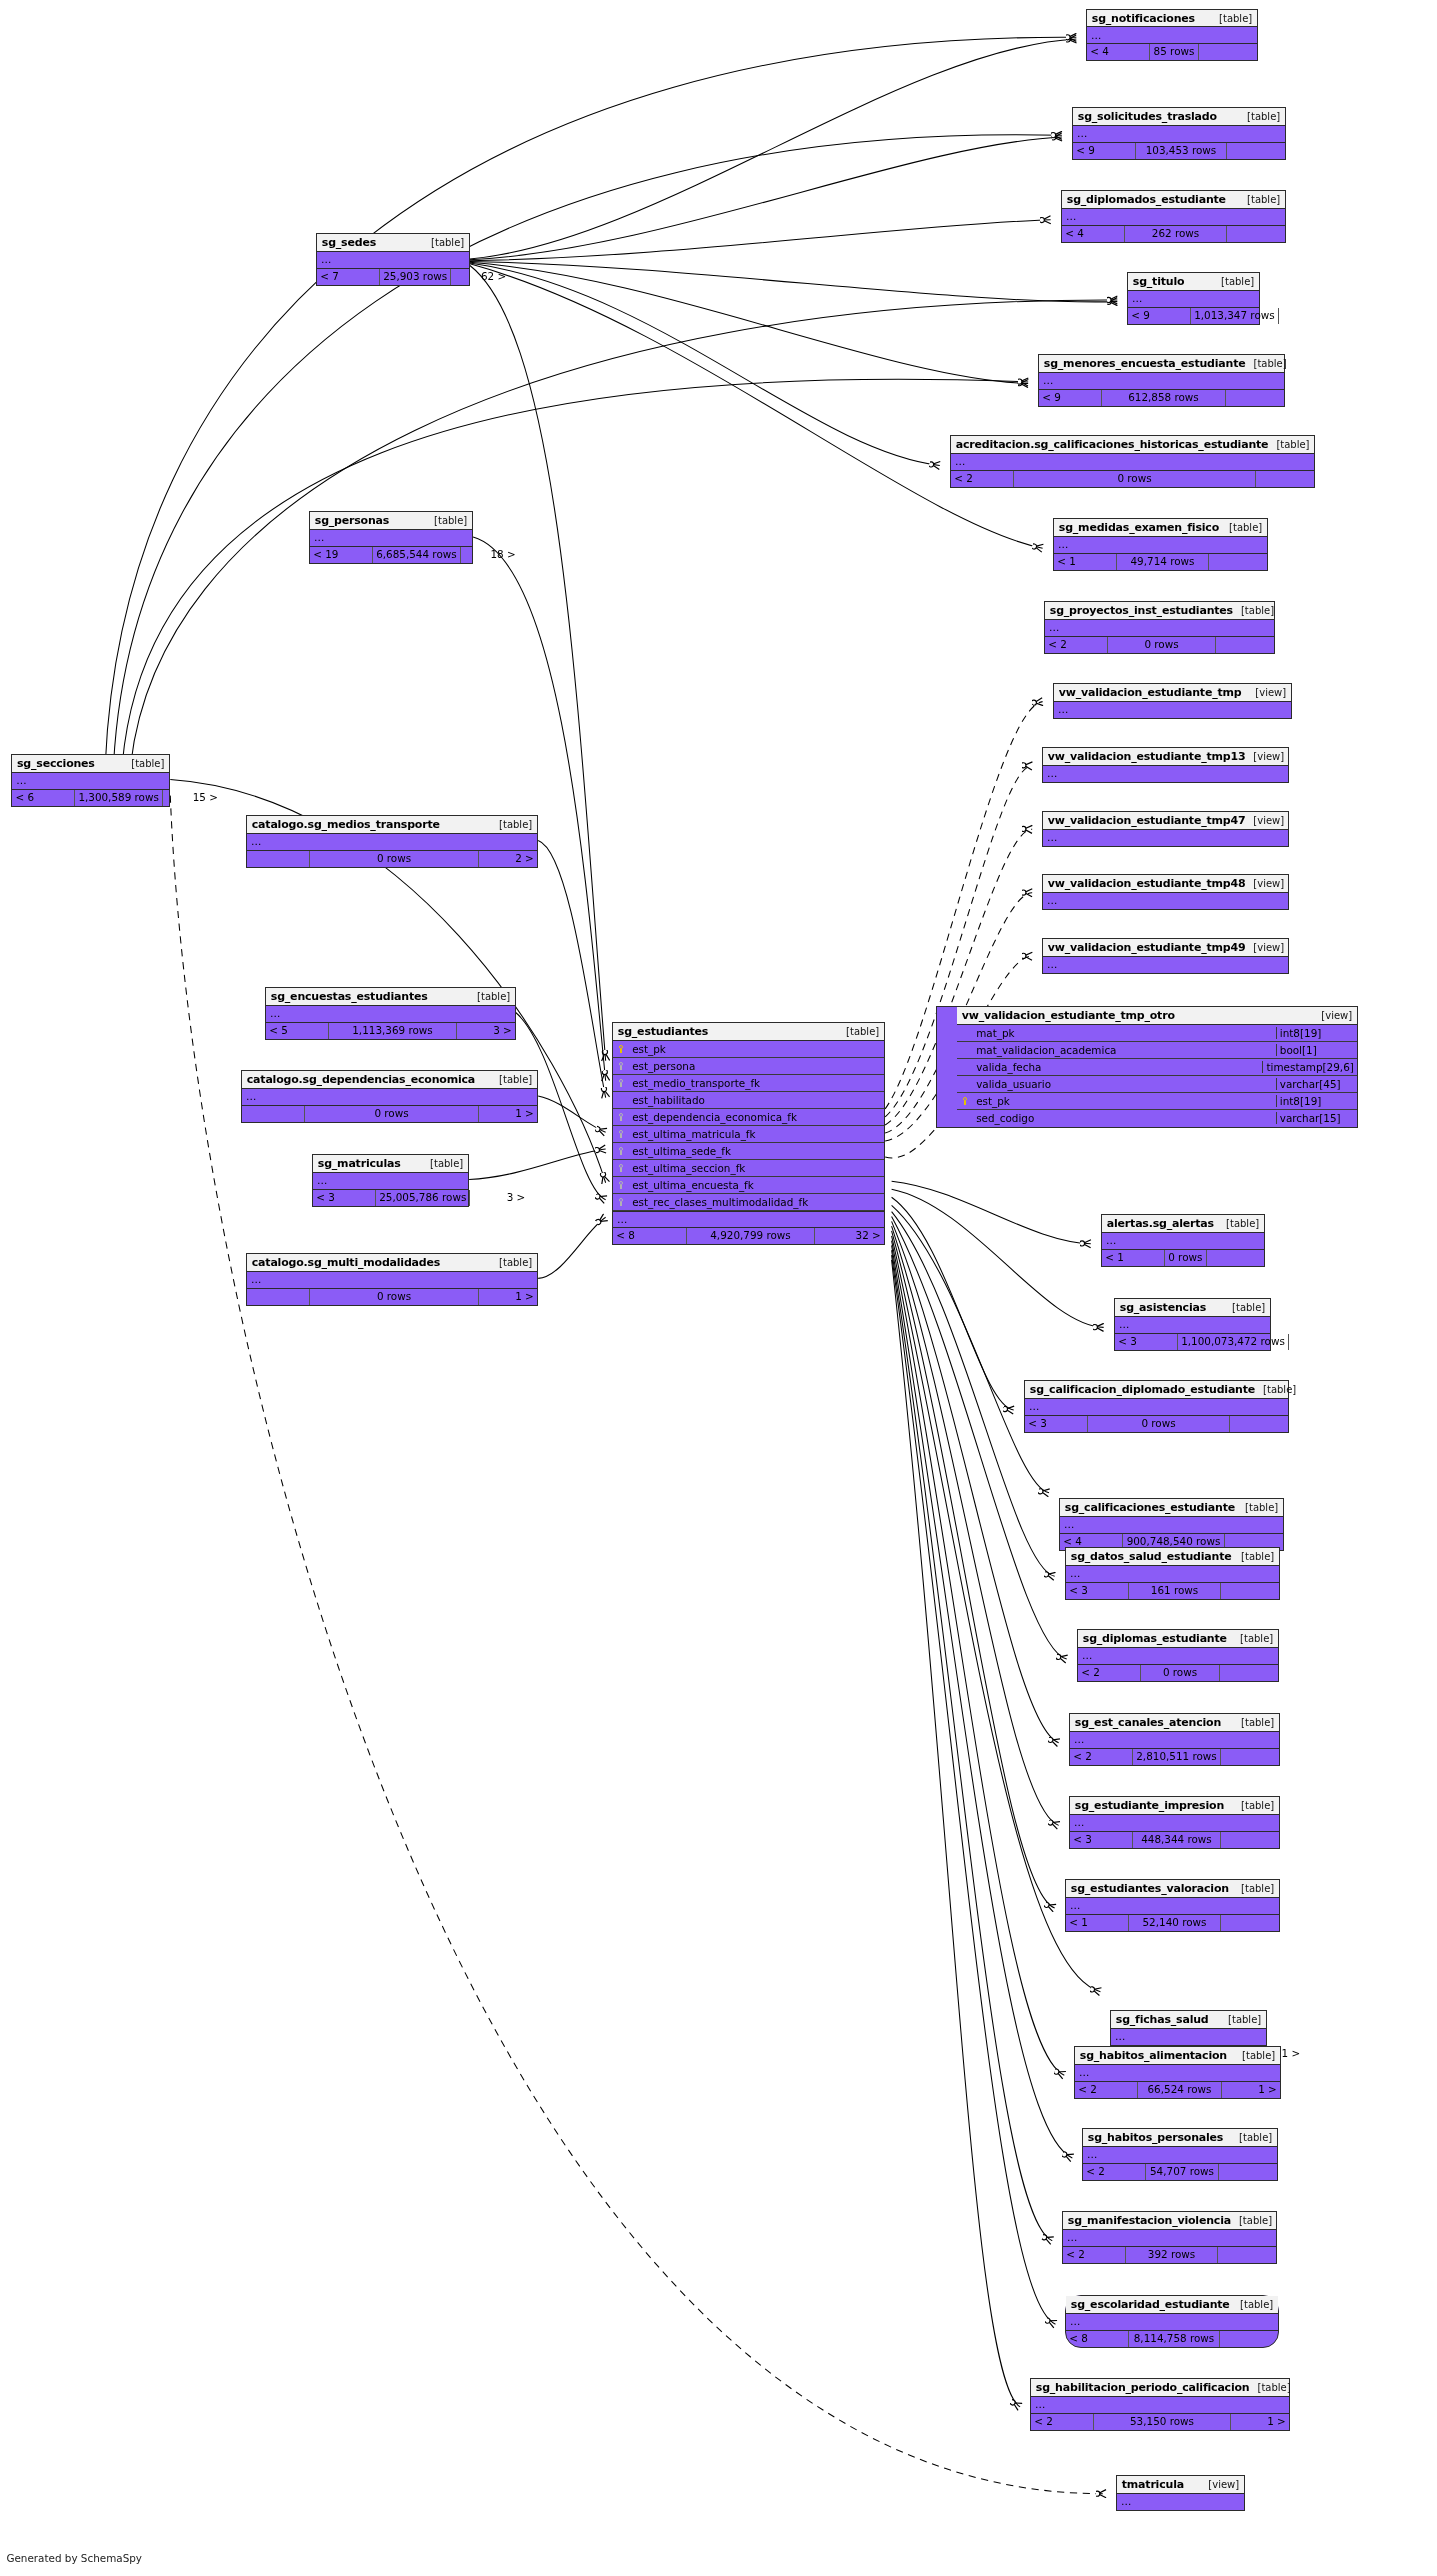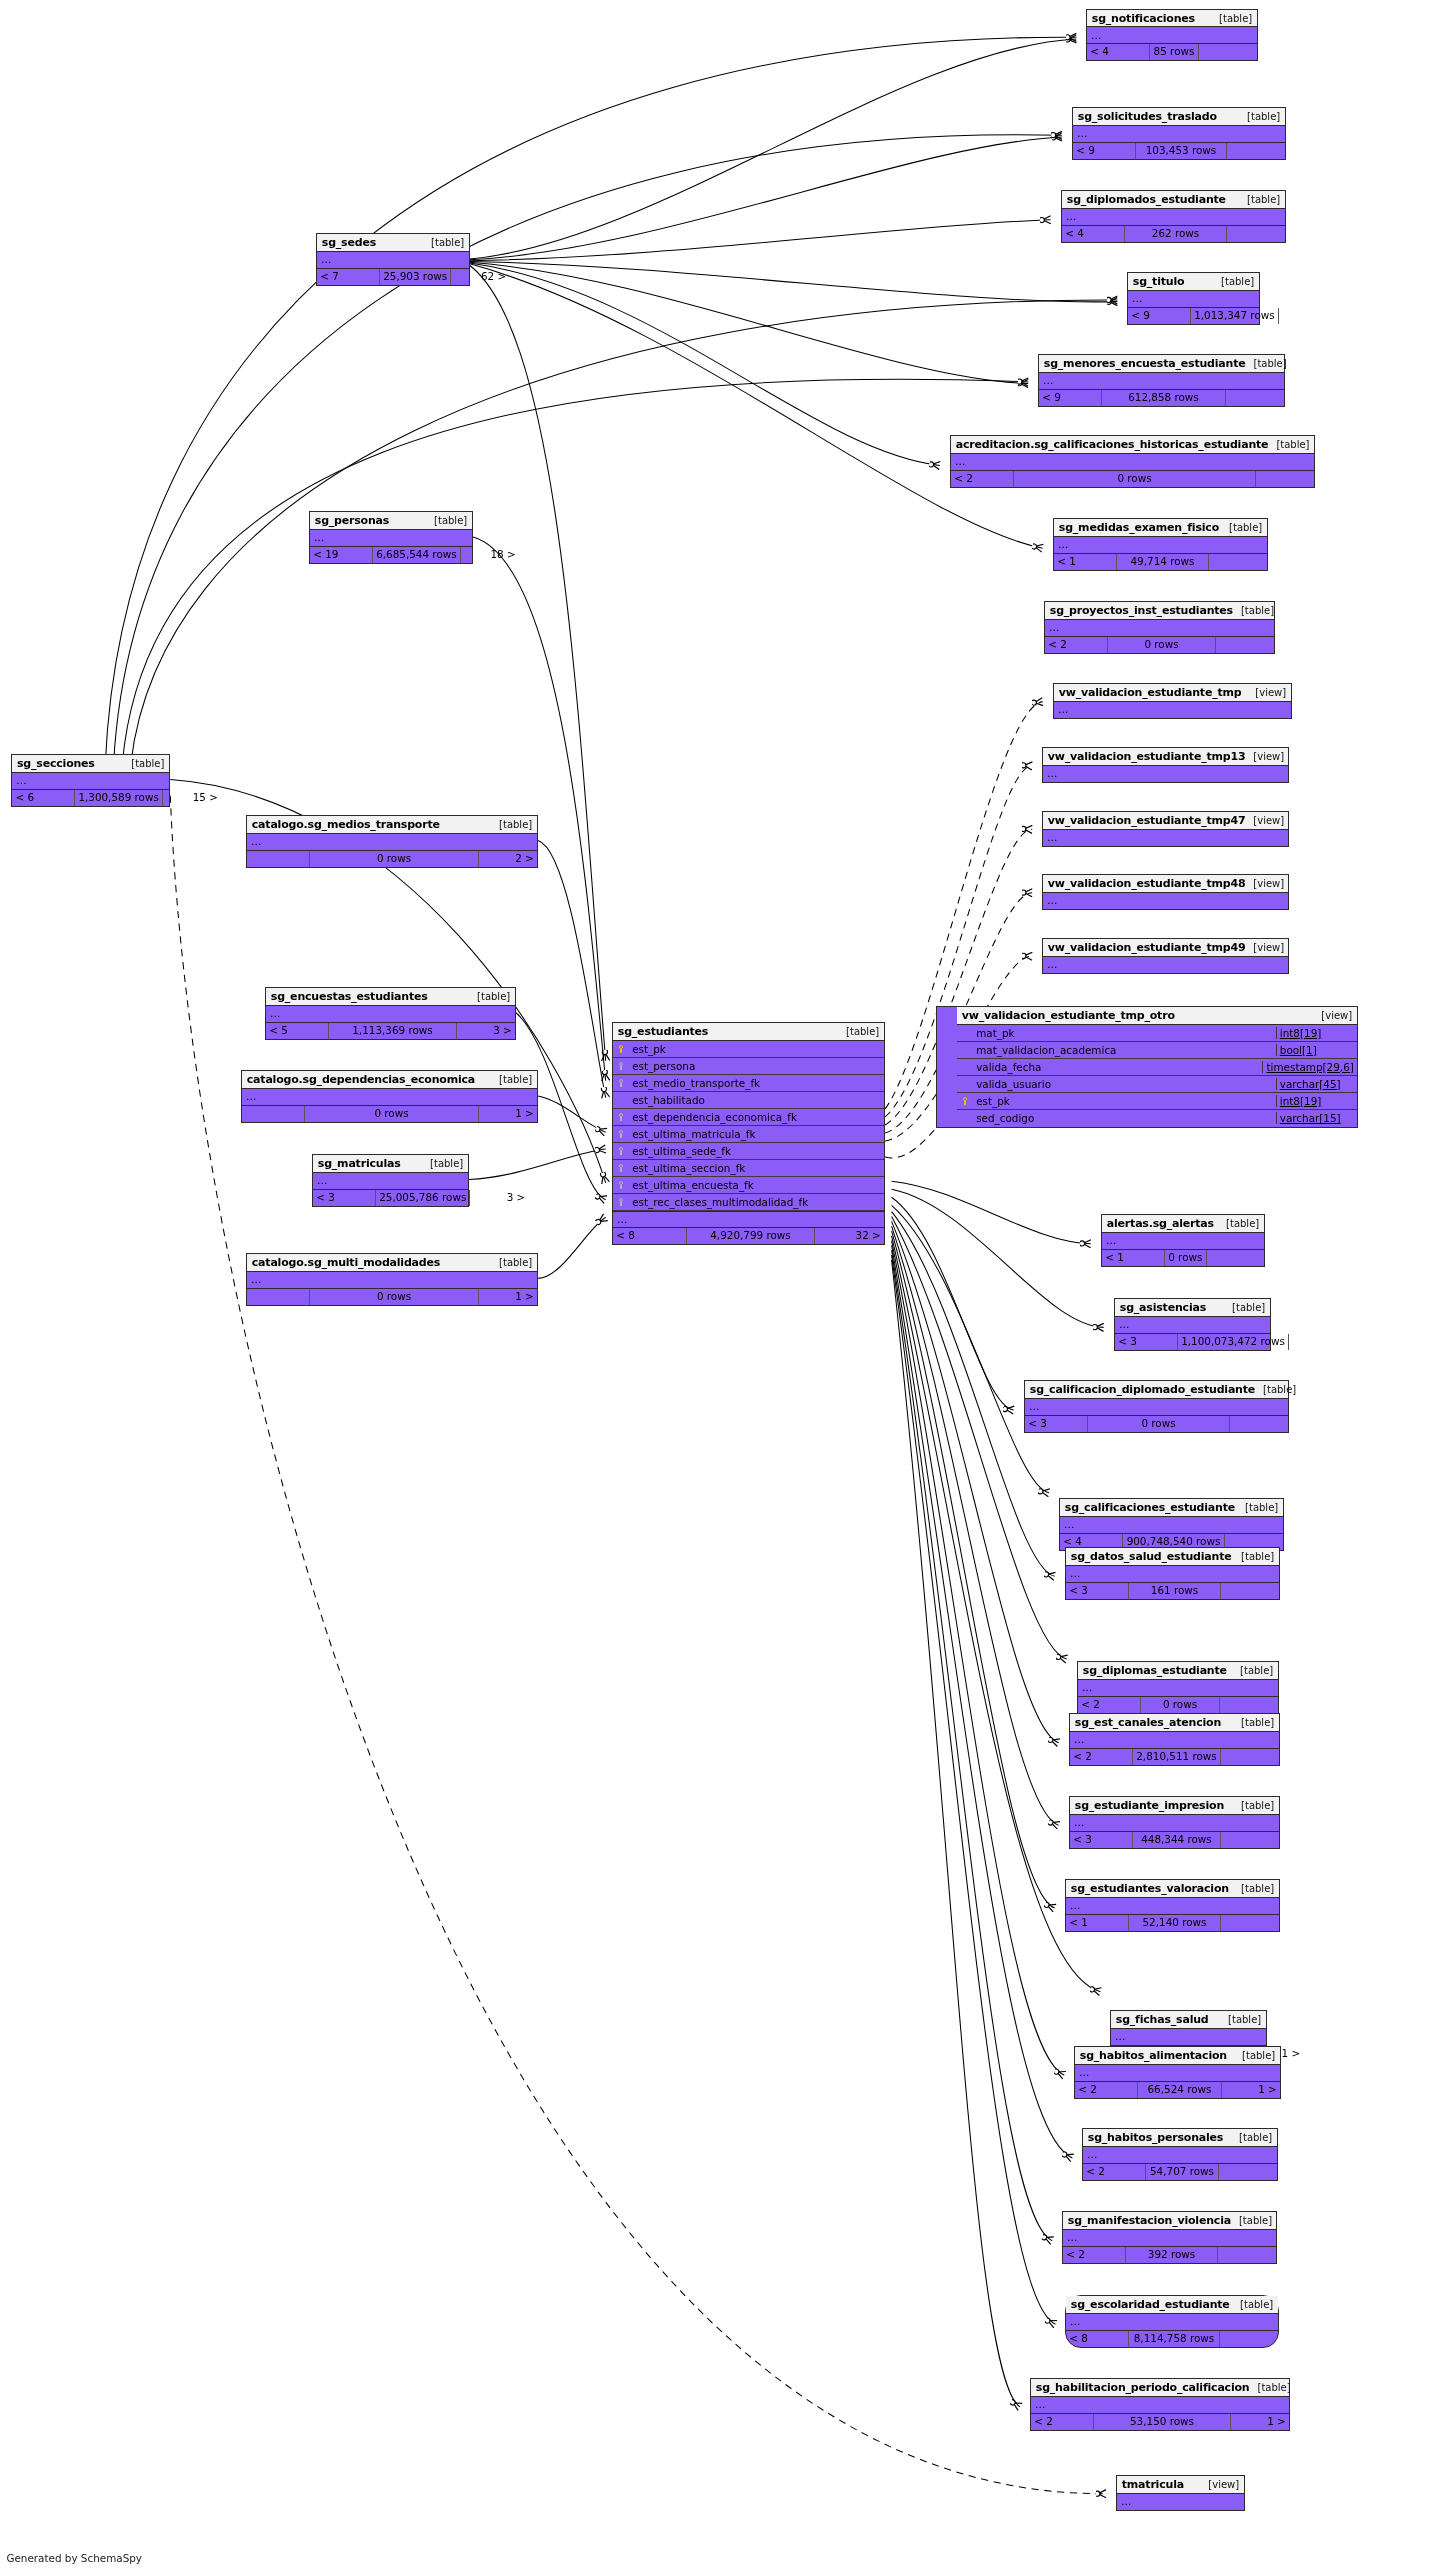--- a/index.html
+++ b/index.html
@@ -19,21 +19,21 @@
   .node .ftr .c2{flex:1 1 auto;border-right:0.8px solid #555;text-align:center;}
   .node .ftr .c3{flex:0 0 auto;text-align:right;}
   .node.wide .ftr .c1{min-width:63px;}
   .node.wide .ftr .c3{min-width:58px;}
 
   
   .col{display:flex;align-items:center;height:17px;box-sizing:border-box;border-bottom:0.8px solid #3a3a3a;font-size:10.4px;}
   .col:last-child{border-bottom:none;}
   .col .kw{width:16px;text-align:center;flex:0 0 16px;}
   .col .cn{flex:1 1 auto;padding-left:3.2px;white-space:nowrap;}
-  .col .ct{flex:0 0 auto;border-left:0.8px solid #3a3a3a;padding:0 3.2px;white-space:nowrap;text-align:left;min-width:74px;text-decoration:underline;}
+  .col .ct{flex:0 0 auto;border-left:0.8px solid #3a3a3a;padding:0 3.2px;white-space:nowrap;text-align:left;min-width:74px;}
   .key{display:inline-block;width:6.4px;height:8.8px;position:relative;vertical-align:-0.8px;}
   .key i{position:absolute;left:0.8px;top:0;width:4.8px;height:4.8px;border-radius:50%;border:1.6px solid currentColor;box-sizing:border-box;}
   .key b{position:absolute;left:2.4px;top:4px;width:1.6px;height:4.8px;background:currentColor;}
   .key.pk{color:#e6c300;}
   .key.fk{color:#b3b3b3;}
   .sep-top{border-top:1.3px solid #2b2b2b;}
   #footer{position:absolute;left:6.4px;top:2552px;font-size:10.4px;color:#222;}
 </style>
 </head>
 <body>
@@ -277,21 +277,21 @@
           <span class="nm">sg_datos_salud_estudiante</span>
           <span class="ty">[table]</span>
         </div>
         <div class="ell">…</div>
         <div class="ftr">
           <div class="c1">&lt; 3</div>
           <div class="c2">161 rows</div>
           <div class="c3"></div>
         </div>
       </div>
-      <div class="node wide" style="left: 1077px; top: 1629px; width: 202px; margin-top: 32px;">
+      <div class="node wide" style="left: 1077px; top: 1629px; width: 202px;">
         <div class="hdr">
           <span class="nm">sg_diplomas_estudiante</span>
           <span class="ty">[table]</span>
         </div>
         <div class="ell">…</div>
         <div class="ftr">
           <div class="c1">&lt; 2</div>
           <div class="c2">0 rows</div>
           <div class="c3"></div>
         </div>

